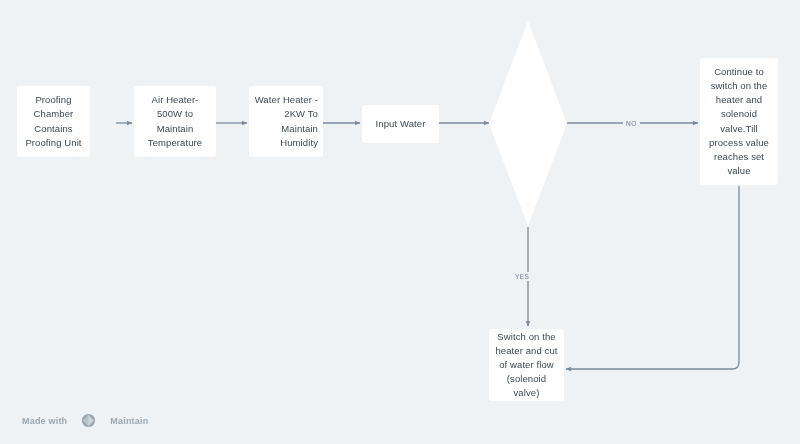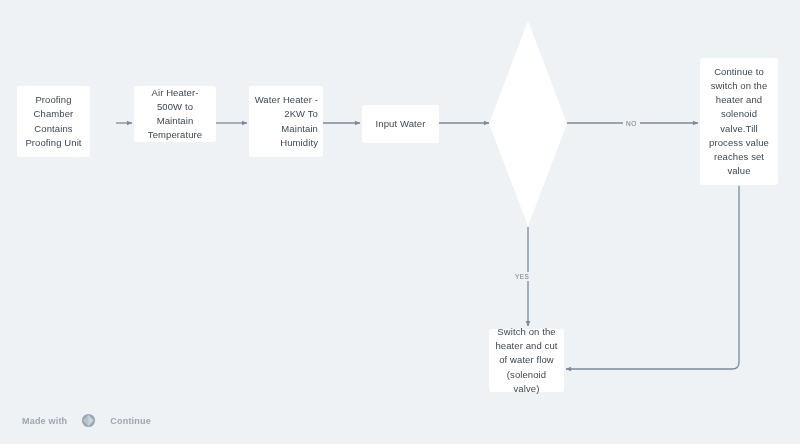--- a/index.html
+++ b/index.html
@@ -108,21 +108,21 @@
 
     <line x1="528" y1="227" x2="528" y2="326" stroke="#7b8a9a" stroke-width="1.3" marker-end="url(#arrow)"></line>
 
     <path d="M 739 186 L 739 362 Q 739 369 732 369 L 566 369" fill="none" stroke="#7b8a9a" stroke-width="1.3" marker-end="url(#arrow)"></path>
   </svg>
 
   <div class="node node-box" style="left:17px; top:86px; width:73px; height:71px;">
     <span>Proofing Chamber Contains Proofing Unit</span>
   </div>
 
-  <div class="node node-box" style="left:134px; top:86px; width:82px; height:56px;">
+  <div class="node node-box" style="left:134px; top:86px; width:82px; height:71px;">
     <span>Air Heater- 500W to Maintain Temperature</span>
   </div>
 
   <div class="node node-box" style="left:249px; top:86px; width:74px; height:71px;text-align:right;">
     <span>Water Heater - 2KW To Maintain Humidity</span>
   </div>
 
   <div class="node node-box" style="left:362px; top:105px; width:77px; height:38px;">
     <span>Input Water</span>
   </div>
@@ -130,31 +130,31 @@
   <div class="node node-diamond" style="left:489px; top:21px; width:78px; height:205px;">
     <svg class="diamond-shape" viewBox="0 0 78 205" preserveAspectRatio="none" xmlns="http://www.w3.org/2000/svg">
       <polygon points="39,0 78,102.5 39,205 0,102.5" fill="#ffffff"></polygon>
     </svg>
   </div>
 
   <div class="node node-box" style="left:700px; top:58px; width:78px; height:127px;">
     <span>Continue to switch on the heater and solenoid valve.Till process value reaches set value</span>
   </div>
 
-  <div class="node node-box" style="left:489px; top:329px; width:75px; height:63px;">
+  <div class="node node-box" style="left:489px; top:329px; width:75px; height:72px;">
     <span>Switch on the heater and cut of water flow (solenoid valve)</span>
   </div>
 
   <div class="edge-label" style="left:623px; top:119px;">NO</div>
 
   <div class="edge-label" style="left:512px; top:272px;">YES</div>
 
   <div id="watermark">
     <span>Made with</span>
     <svg class="wm-mark" viewBox="0 0 16 16" xmlns="http://www.w3.org/2000/svg">
       <circle cx="8" cy="8" r="7" fill="#9aa8b4"></circle>
       <path d="M8 2.2 L13.4 8 L8 13.8 L2.6 8 Z" fill="#ced7de"></path>
       <path d="M8 2.2 L8 13.8 L2.6 8 Z" fill="#b6c2cc"></path>
     </svg>
-    <span>Continue</span>
+    <span>Maintain</span>
   </div>
 
 </div>
 
 </body></html>

